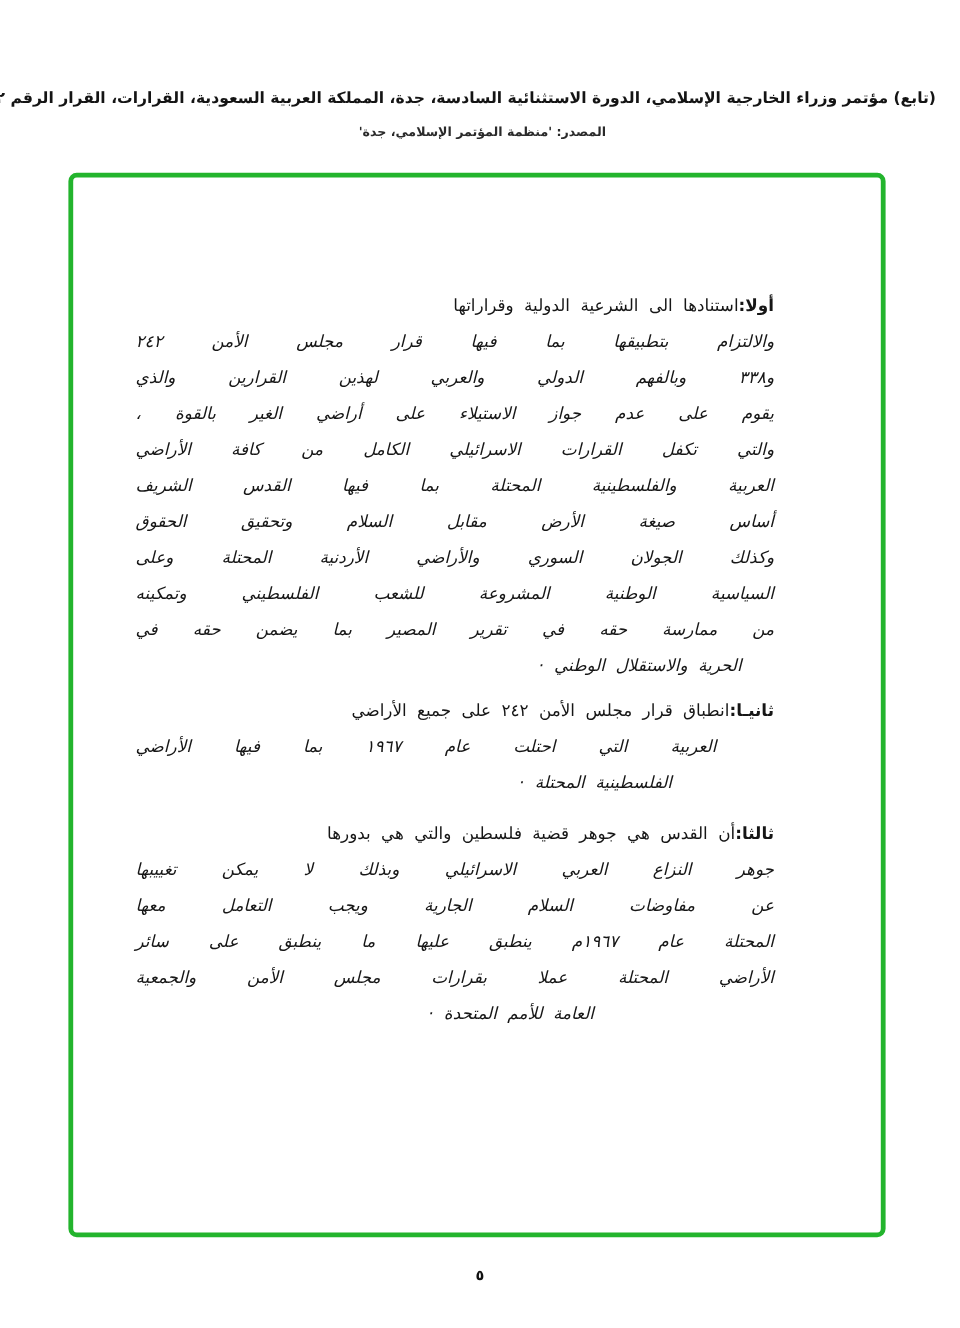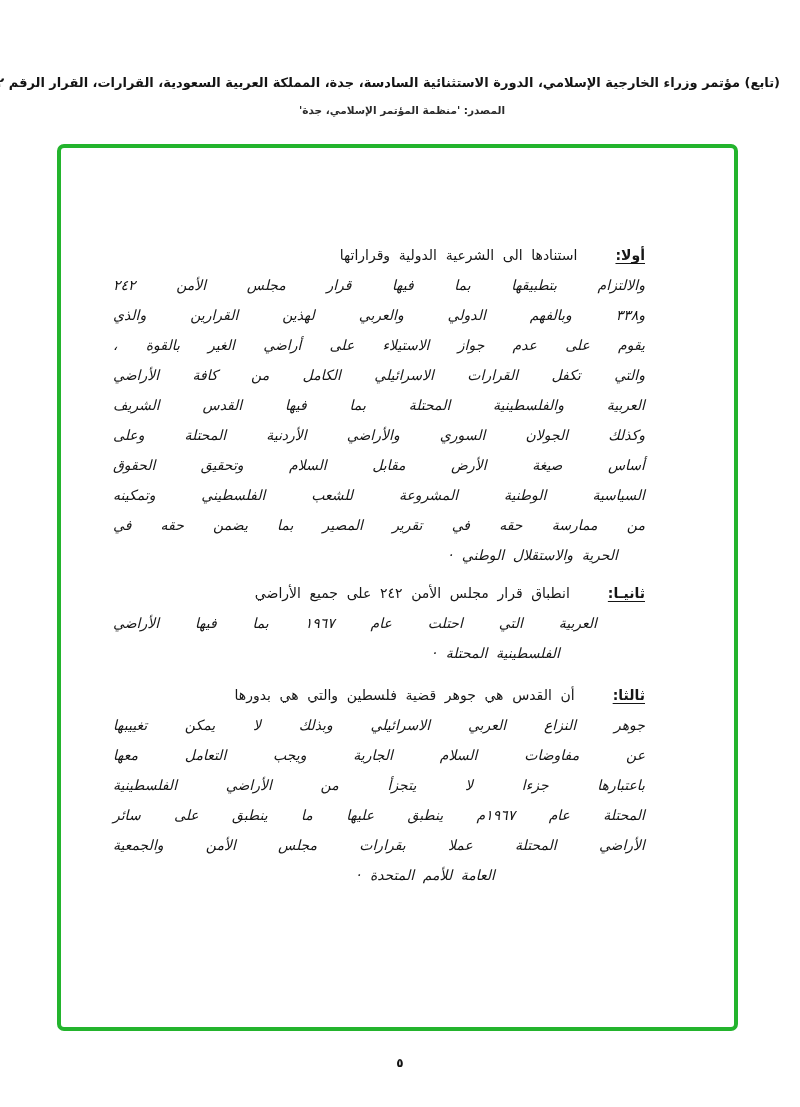--- a/index.html
+++ b/index.html
@@ -70,23 +70,21 @@
   .item-2 { margin-top: 8px; }
   .item-3 { margin-top: 12px; }
 
   .first-line {
     display: flex;
     align-items: baseline;
     white-space: nowrap;
   }
   .item-label {
     font-weight: bold;
-    text-decoration: underline;
     text-underline-offset: 3px;
-    margin-left: 38px; 
     flex: 0 0 auto;
   }
   .opening-text { flex: 0 0 auto; }
 
   .cont-line {
     text-align: justify;
     text-align-last: justify;
     font-style: italic;
   }
   .cont-line:last-child {
@@ -124,22 +122,22 @@
     <div class="first-line">
       <span class="item-label">أولا:</span>
       <span class="opening-text">استنادها الى الشرعية الدولية وقراراتها</span>
     </div>
     <div class="cont-lines">
         <div class="cont-line">والالتزام بتطبيقها بما فيها قرار مجلس الأمن ٢٤٢</div>
         <div class="cont-line">و٣٣٨ وبالفهم الدولي والعربي لهذين القرارين والذي</div>
         <div class="cont-line">يقوم على عدم جواز الاستيلاء على أراضي الغير بالقوة ،</div>
         <div class="cont-line">والتي تكفل القرارات الاسرائيلي الكامل من كافة الأراضي</div>
         <div class="cont-line">العربية والفلسطينية المحتلة بما فيها القدس الشريف</div>
+        <div class="cont-line">أساس صيغة الأرض مقابل السلام وتحقيق الحقوق</div>
         <div class="cont-line">وكذلك الجولان السوري والأراضي الأردنية المحتلة وعلى</div>
-        <div class="cont-line">أساس صيغة الأرض مقابل السلام وتحقيق الحقوق</div>
         <div class="cont-line">السياسية الوطنية المشروعة للشعب الفلسطيني وتمكينه</div>
         <div class="cont-line">من ممارسة حقه في تقرير المصير بما يضمن حقه في</div>
         <div class="cont-line">الحرية والاستقلال الوطني ·</div>
       </div>
   </div>
 
   <div class="item item-2">
     <div class="first-line">
       <span class="item-label">ثانيـا:</span>
       <span class="opening-text">انطباق قرار مجلس الأمن ٢٤٢ على جميع الأراضي</span>
@@ -151,21 +149,20 @@
   </div>
 
   <div class="item item-3">
     <div class="first-line">
       <span class="item-label">ثالثا:</span>
       <span class="opening-text">أن القدس هي جوهر قضية فلسطين والتي هي بدورها</span>
     </div>
     <div class="cont-lines">
         <div class="cont-line">جوهر النزاع العربي الاسرائيلي وبذلك لا يمكن تغييبها</div>
         <div class="cont-line">عن مفاوضات السلام الجارية ويجب التعامل معها</div>
-        <div class="cont-line">باعتبارها جزءا لا يتجزأ من الأراضي الفلسطينية</div>
         <div class="cont-line">المحتلة عام ١٩٦٧م ينطبق عليها ما ينطبق على سائر</div>
         <div class="cont-line">الأراضي المحتلة عملا بقرارات مجلس الأمن والجمعية</div>
         <div class="cont-line">العامة للأمم المتحدة ·</div>
       </div>
   </div>
 
 </div>
 
 <div class="page-number">٥</div>
 

